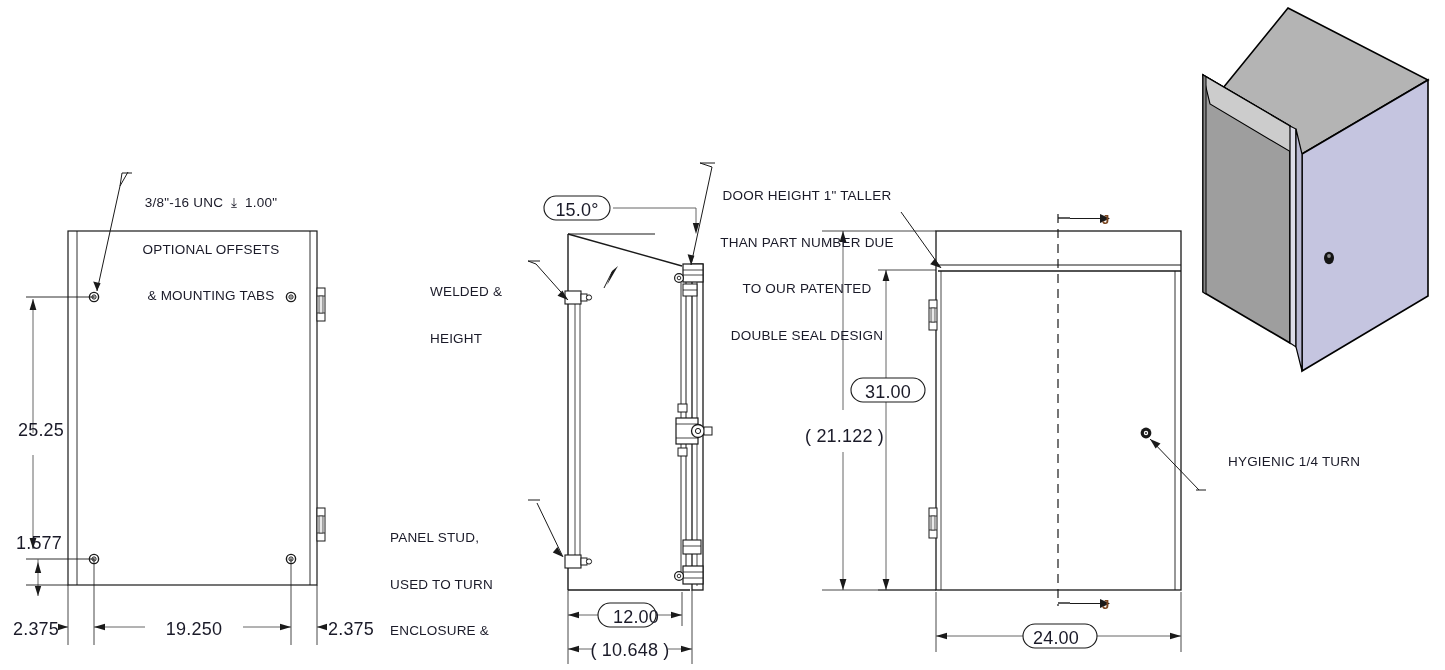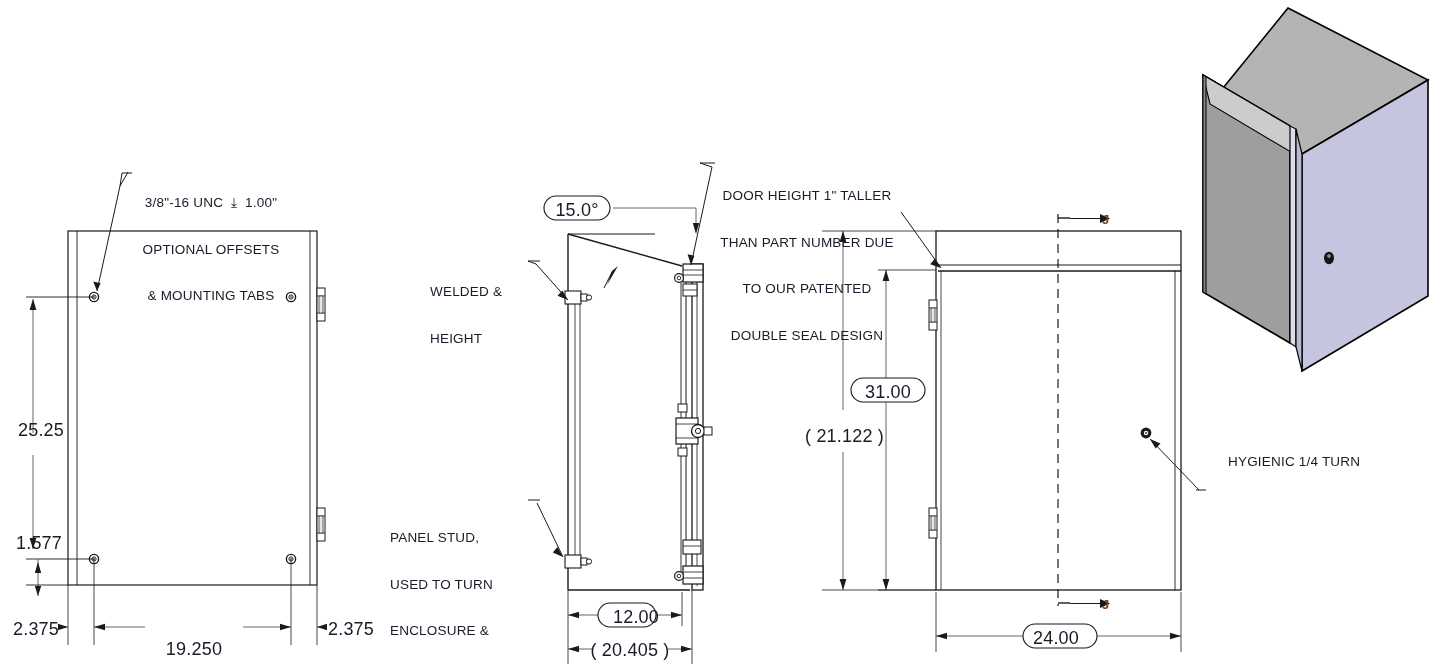--- a/index.html
+++ b/index.html
@@ -361,21 +361,21 @@
 
 <div class="note ctr" style="left:128px; top:164px; width:166px;">
   <div>3/8"-16 UNC  ⤓  1.00"</div>
   <div>OPTIONAL OFFSETS</div>
   <div>&amp; MOUNTING TABS</div>
 </div>
 
 <div class="dim" style="left:18px; top:420px; width:62px;">25.25</div>
 <div class="dim" style="left:16px; top:533px; width:68px;">1.577</div>
 <div class="dim" style="left:13px; top:619px; width:50px;">2.375</div>
-<div class="dim ctr" style="left:152px; top:619px; width:84px;margin-top:20px;">19.250</div>
+<div class="dim ctr" style="left:152px; top:619px; width:84px;">19.250</div>
 <div class="dim" style="left:328px; top:619px; width:50px;">2.375</div>
 
 <div class="note rgt" style="left:430px; top:253px; width:98px;">
   <div>WELDED &amp;</div>
   <div>HEIGHT</div>
 </div>
 
 <div class="note ctr" style="left:716px; top:157px; width:182px;">
   <div>DOOR HEIGHT 1" TALLER</div>
   <div>THAN PART NUMBER DUE</div>
@@ -385,21 +385,21 @@
 
 <div class="note rgt" style="left:390px; top:499px; width:138px;">
   <div>PANEL STUD,</div>
   <div>USED TO TURN</div>
   <div>ENCLOSURE &amp;</div>
   <div>BACK PANEL</div>
 </div>
 
 <div class="dim ctr" style="left:544px; top:200px; width:66px;">15.0°</div>
 <div class="dim ctr" style="left:598px; top:607px; width:76px;">12.00</div>
-<div class="dim ctr" style="left:588px; top:640px; width:84px;">( 20.405 )</div>
+<div class="dim ctr" style="left:588px; top:640px; width:84px;">( 10.648 )</div>
 
 <div class="note lft" style="left:1205px; top:454px; width:160px;margin-left:23px;">HYGIENIC 1/4 TURN</div>
 
 <div class="dim ctr" style="left:851px; top:382px; width:74px;">31.00</div>
 <div class="dim ctr" style="left:805px; top:426px; width:76px;">( 21.122 )</div>
 <div class="dim ctr" style="left:1023px; top:628px; width:66px;">24.00</div>
 
 <div class="secmark" style="left:1102px; top:212px;">J</div>
 <div class="secmark" style="left:1102px; top:597px;">J</div>
 

